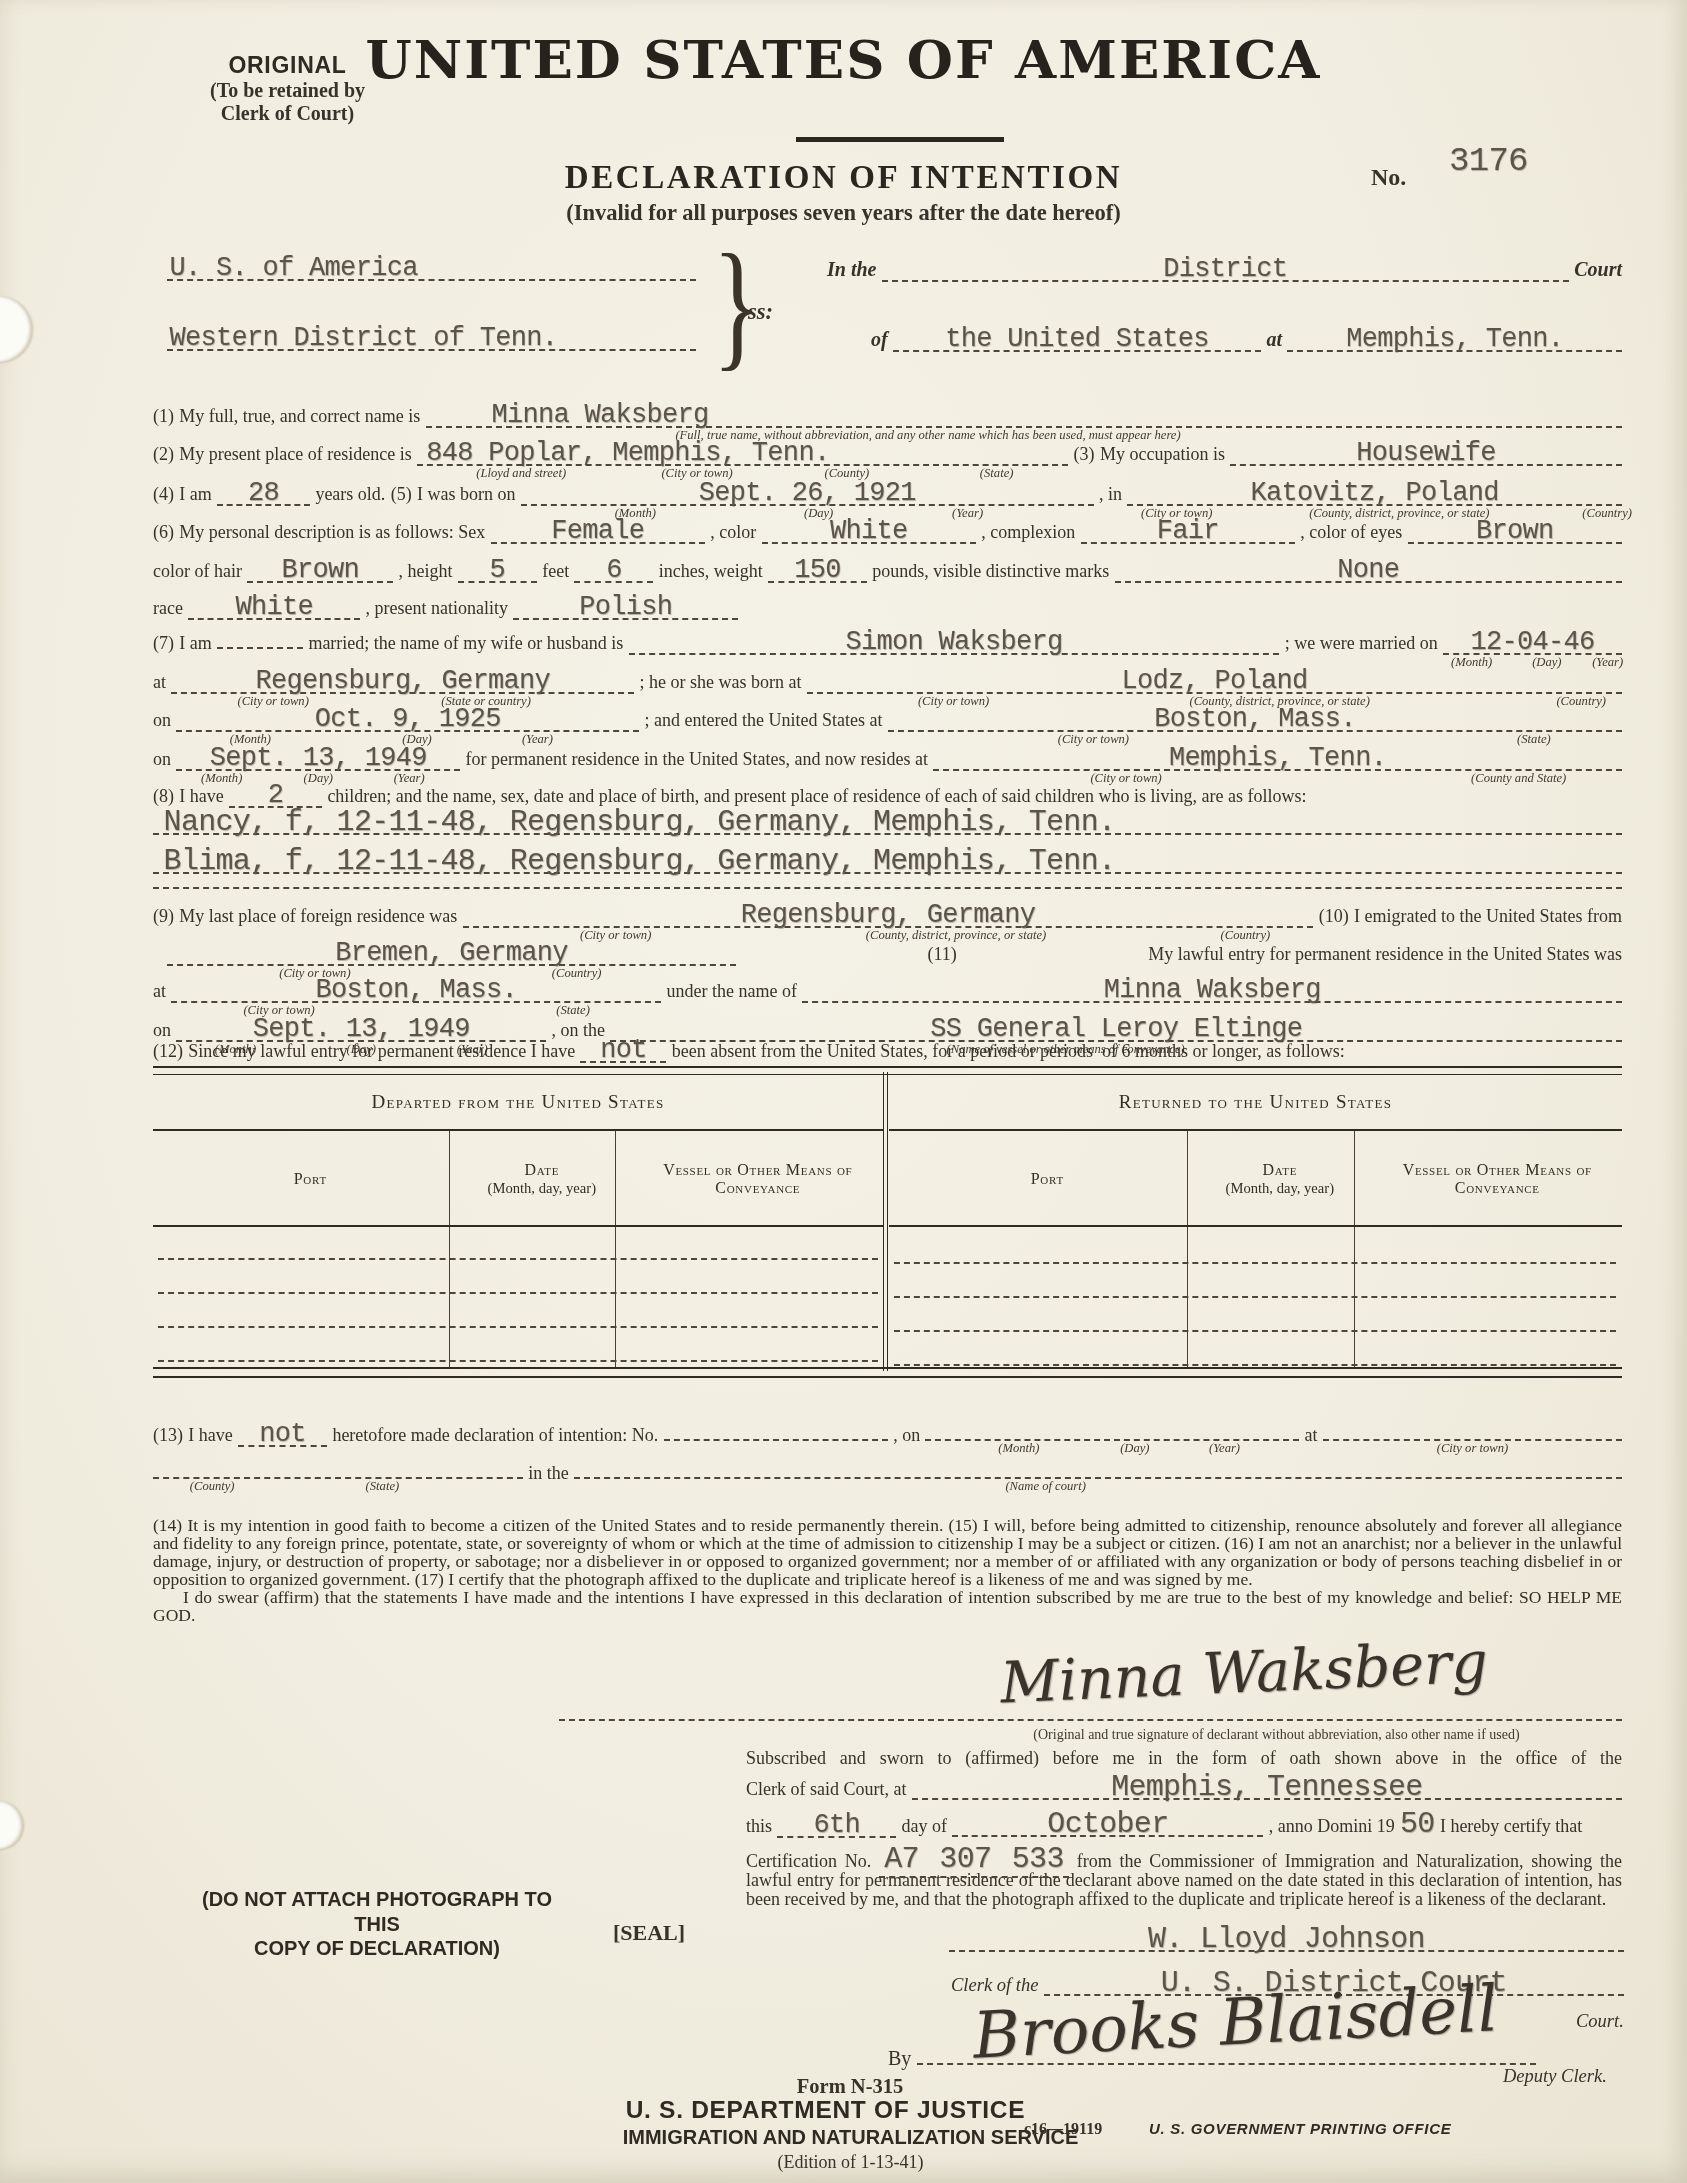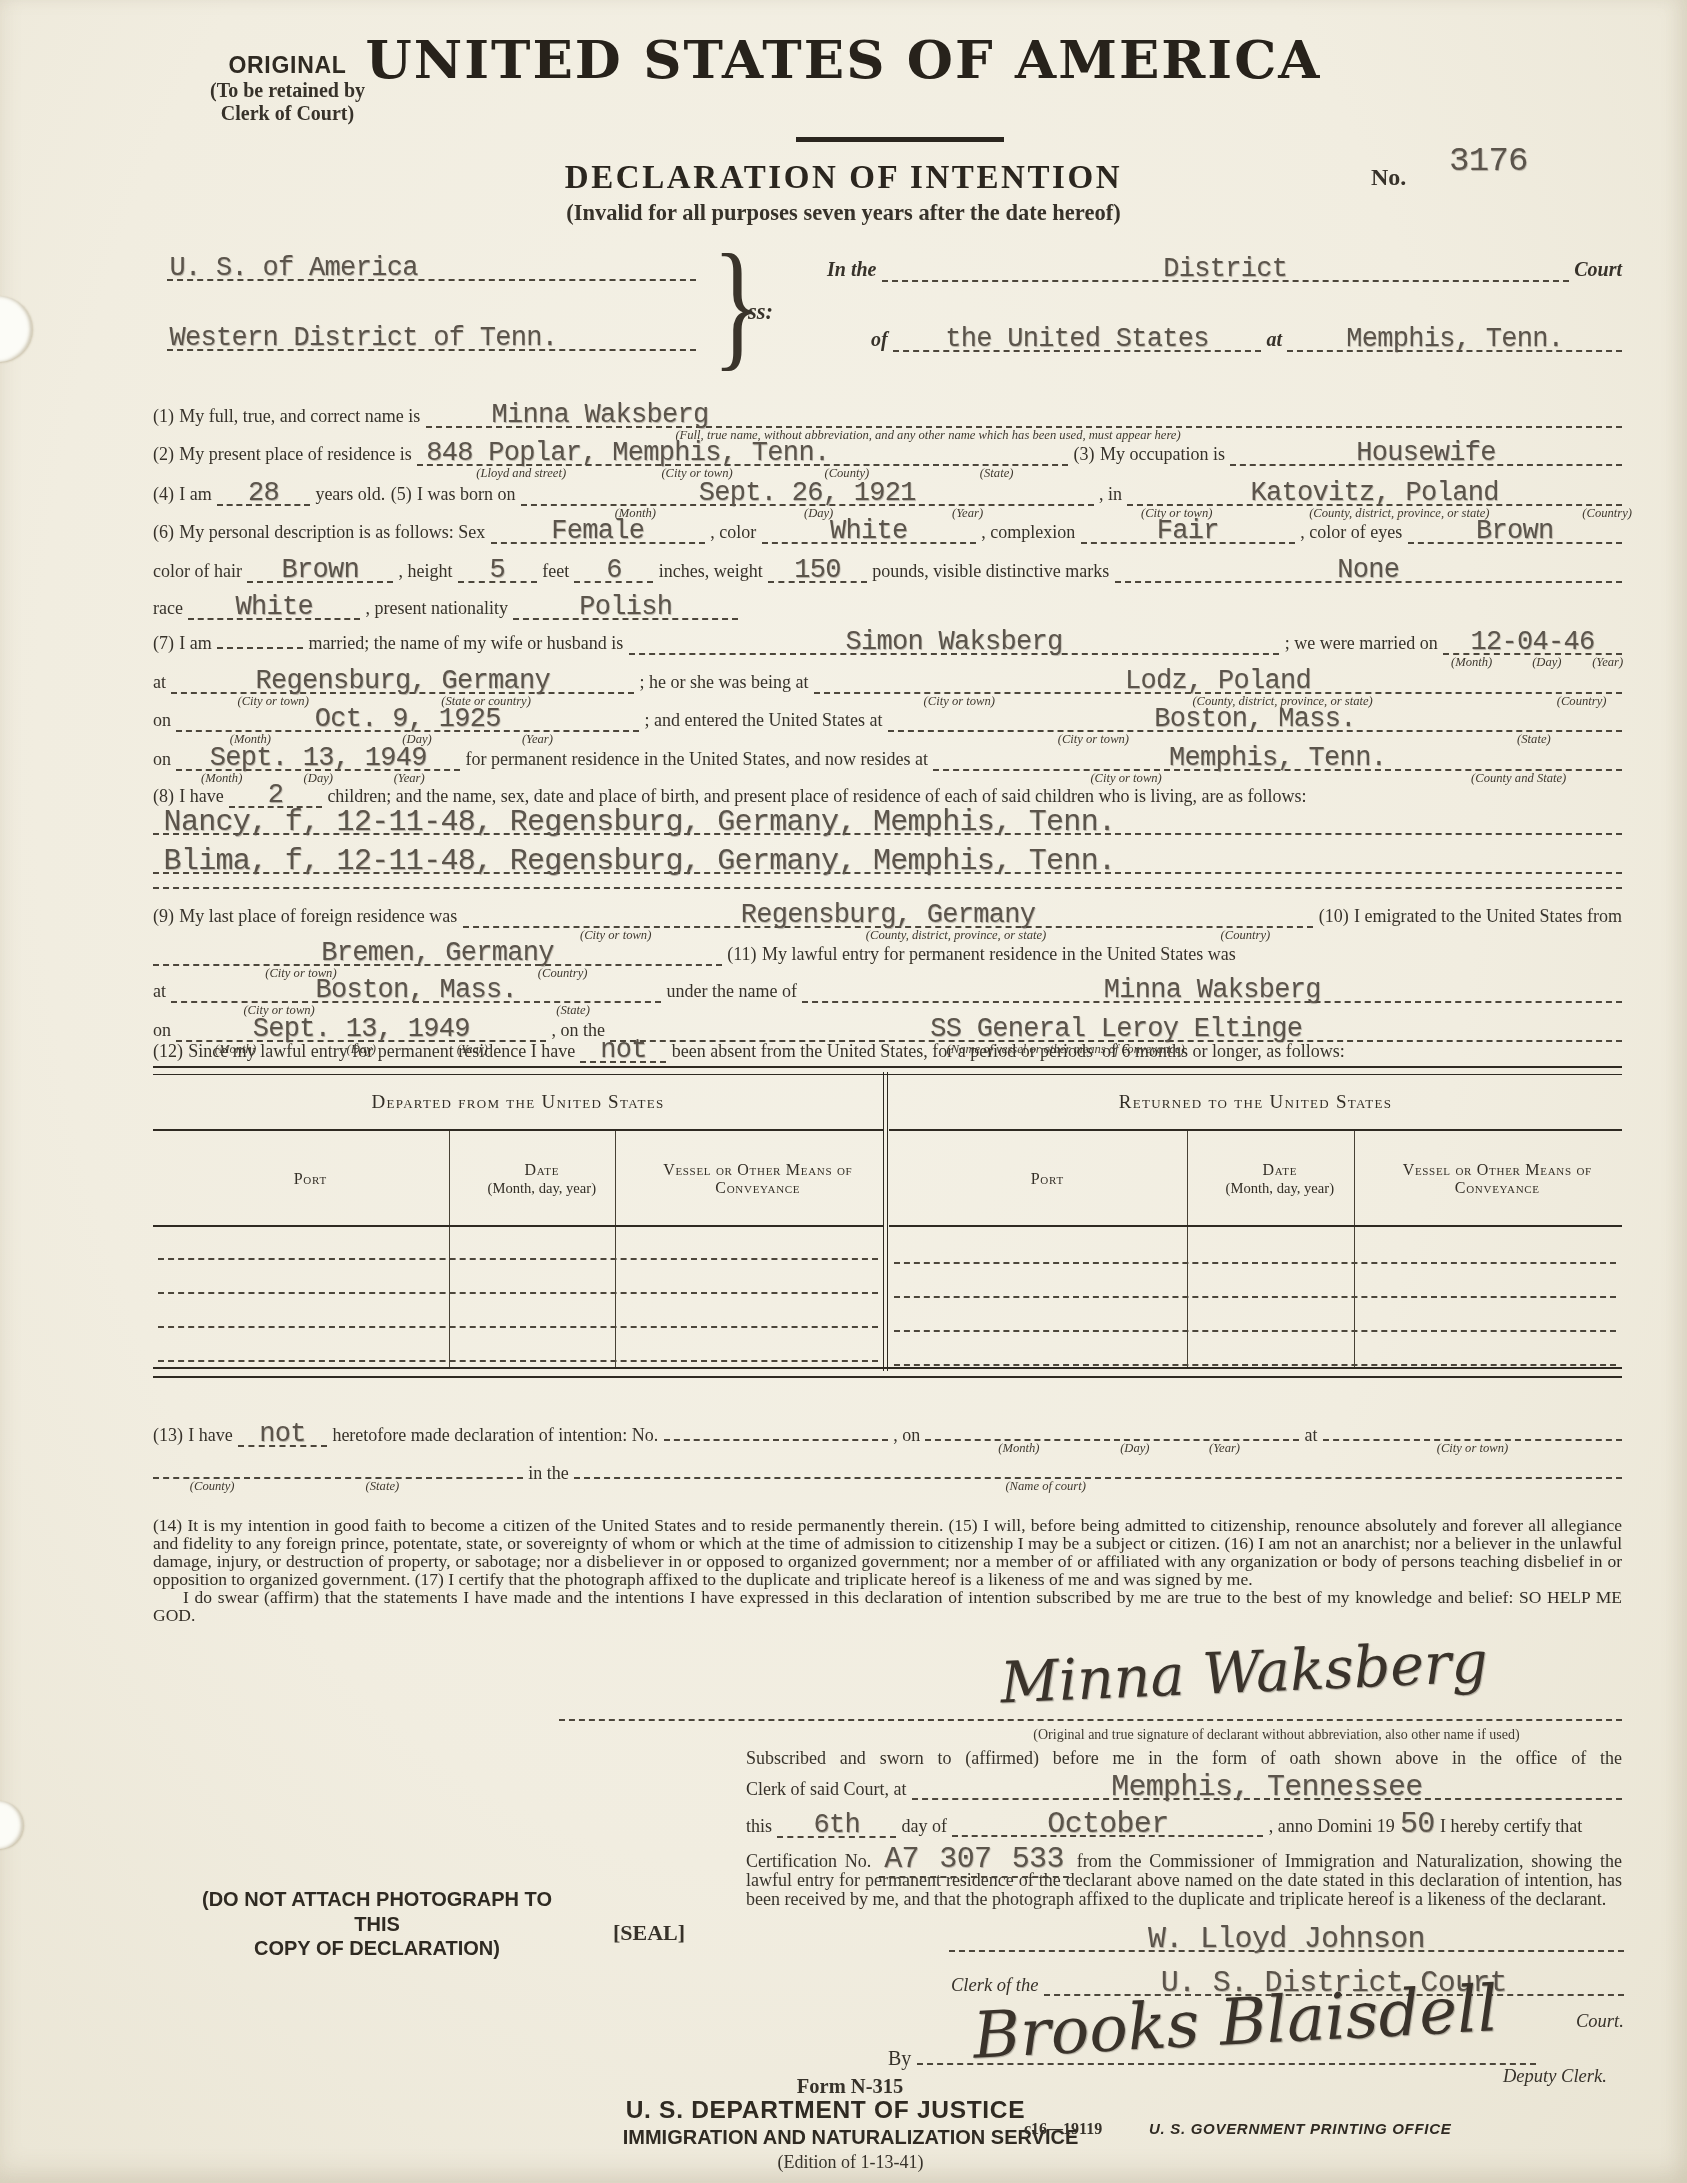--- a/index.html
+++ b/index.html
@@ -198,21 +198,21 @@
       <i class="sub" style="left:92%;">(Year)</i>
     </span>
   </div>
   <div class="line" style="left:153px;top:671px;right:65px;">
     <span class="p">at</span>
     <span class="slot" style="flex:0 0 463px;">
       <span class="t">Regensburg, Germany</span>
       <i class="sub" style="left:22%;">(City or town)</i>
       <i class="sub" style="left:68%;">(State or country)</i>
     </span>
-    <span class="p">; he or she was being at</span>
+    <span class="p">; he or she was born at</span>
     <span class="slot g1">
       <span class="t">Lodz, Poland</span>
       <i class="sub" style="left:18%;">(City or town)</i>
       <i class="sub" style="left:58%;">(County, district, province, or state)</i>
       <i class="sub" style="left:95%;">(Country)</i>
     </span>
   </div>
   <div class="line" style="left:153px;top:709px;right:65px;">
     <span class="p">on</span>
     <span class="slot" style="flex:0 0 463px;">
@@ -267,21 +267,21 @@
     <span class="p">My last place of foreign residence was</span>
     <span class="slot g1">
       <span class="t">Regensburg, Germany</span>
       <i class="sub" style="left:18%;">(City or town)</i>
       <i class="sub" style="left:58%;">(County, district, province, or state)</i>
       <i class="sub" style="left:92%;">(Country)</i>
     </span>
     <span class="num">(10)</span>
     <span class="p">I emigrated to the United States from</span>
   </div>
-  <div class="line" style="left:153px;top:943px;right:65px;">
+  <div class="line" style="left:167px;top:943px;right:65px;justify-content:space-between;">
     <span class="slot" style="flex:0 0 569px;">
       <span class="t">Bremen, Germany</span>
       <i class="sub" style="left:26%;">(City or town)</i>
       <i class="sub" style="left:72%;">(Country)</i>
     </span>
     <span class="num">(11)</span>
     <span class="p">My lawful entry for permanent residence in the United States was</span>
   </div>
   <div class="line" style="left:153px;top:980px;right:65px;">
     <span class="p">at</span>

